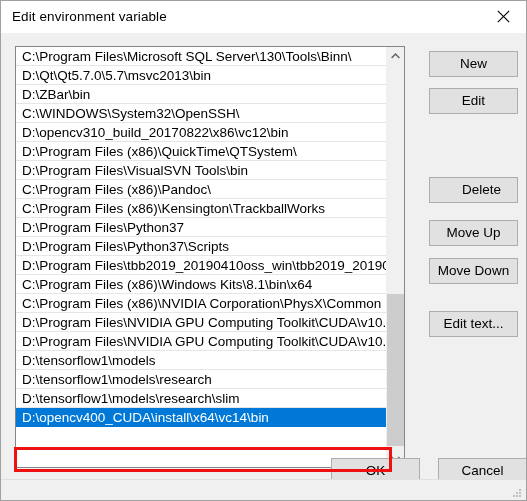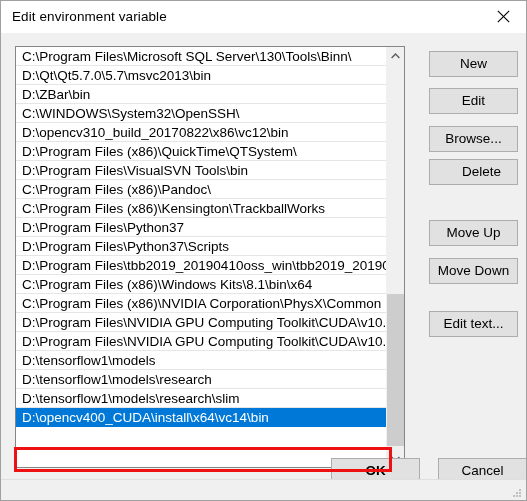--- a/index.html
+++ b/index.html
@@ -182,21 +182,21 @@
     width: 89px;
     height: 26px;
   }
 
   
   .footer-btn {
     width: 89px;
     height: 26px;
     top: 425px;
   }
-  #ok-button { left: 330px; font-weight: bold; }
+  #ok-button { left: 330px; }
   #cancel-button { left: 437px; }
 
   
   .statusbar {
     position: absolute;
     left: 0;
     bottom: 0;
     width: 525px;
     height: 20px;
     background: #f0f0f0;
@@ -265,22 +265,21 @@
             <path d="M0.6 1 L4.5 5 L8.4 1" fill="none" stroke="#606060" stroke-width="1.4"></path>
           </svg>
         </div>
       </div>
     </div>
 
     <div class="annotation-box"></div>
 
     <button class="btn side-btn" style="top:18px;">New</button>
     <button class="btn side-btn" style="top:55px;">Edit</button>
-    <button class="btn side-btn" style="top:93px;">Browse...</button>
-    <button class="btn side-btn" style="top:126px;padding-left:16px;">Delete</button>
+    <button class="btn side-btn" style="top:144px;padding-left:16px;">Delete</button>
     <button class="btn side-btn" style="top:187px;">Move Up</button>
     <button class="btn side-btn" style="top:225px;">Move Down</button>
     <button class="btn side-btn" style="top:278px;">Edit text...</button>
 
     <button class="btn footer-btn" id="ok-button">OK</button>
     <button class="btn footer-btn" id="cancel-button">Cancel</button>
 
     <div class="statusbar">
       <div class="resize-grip">
         <svg width="12" height="12" viewBox="0 0 12 12" aria-hidden="true">

